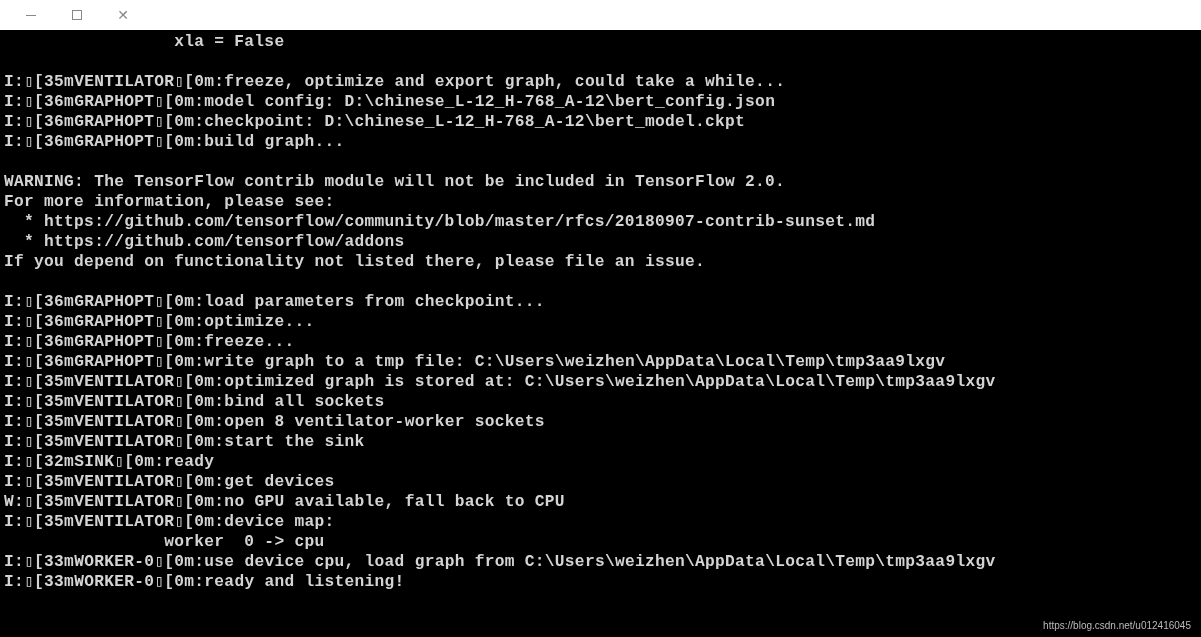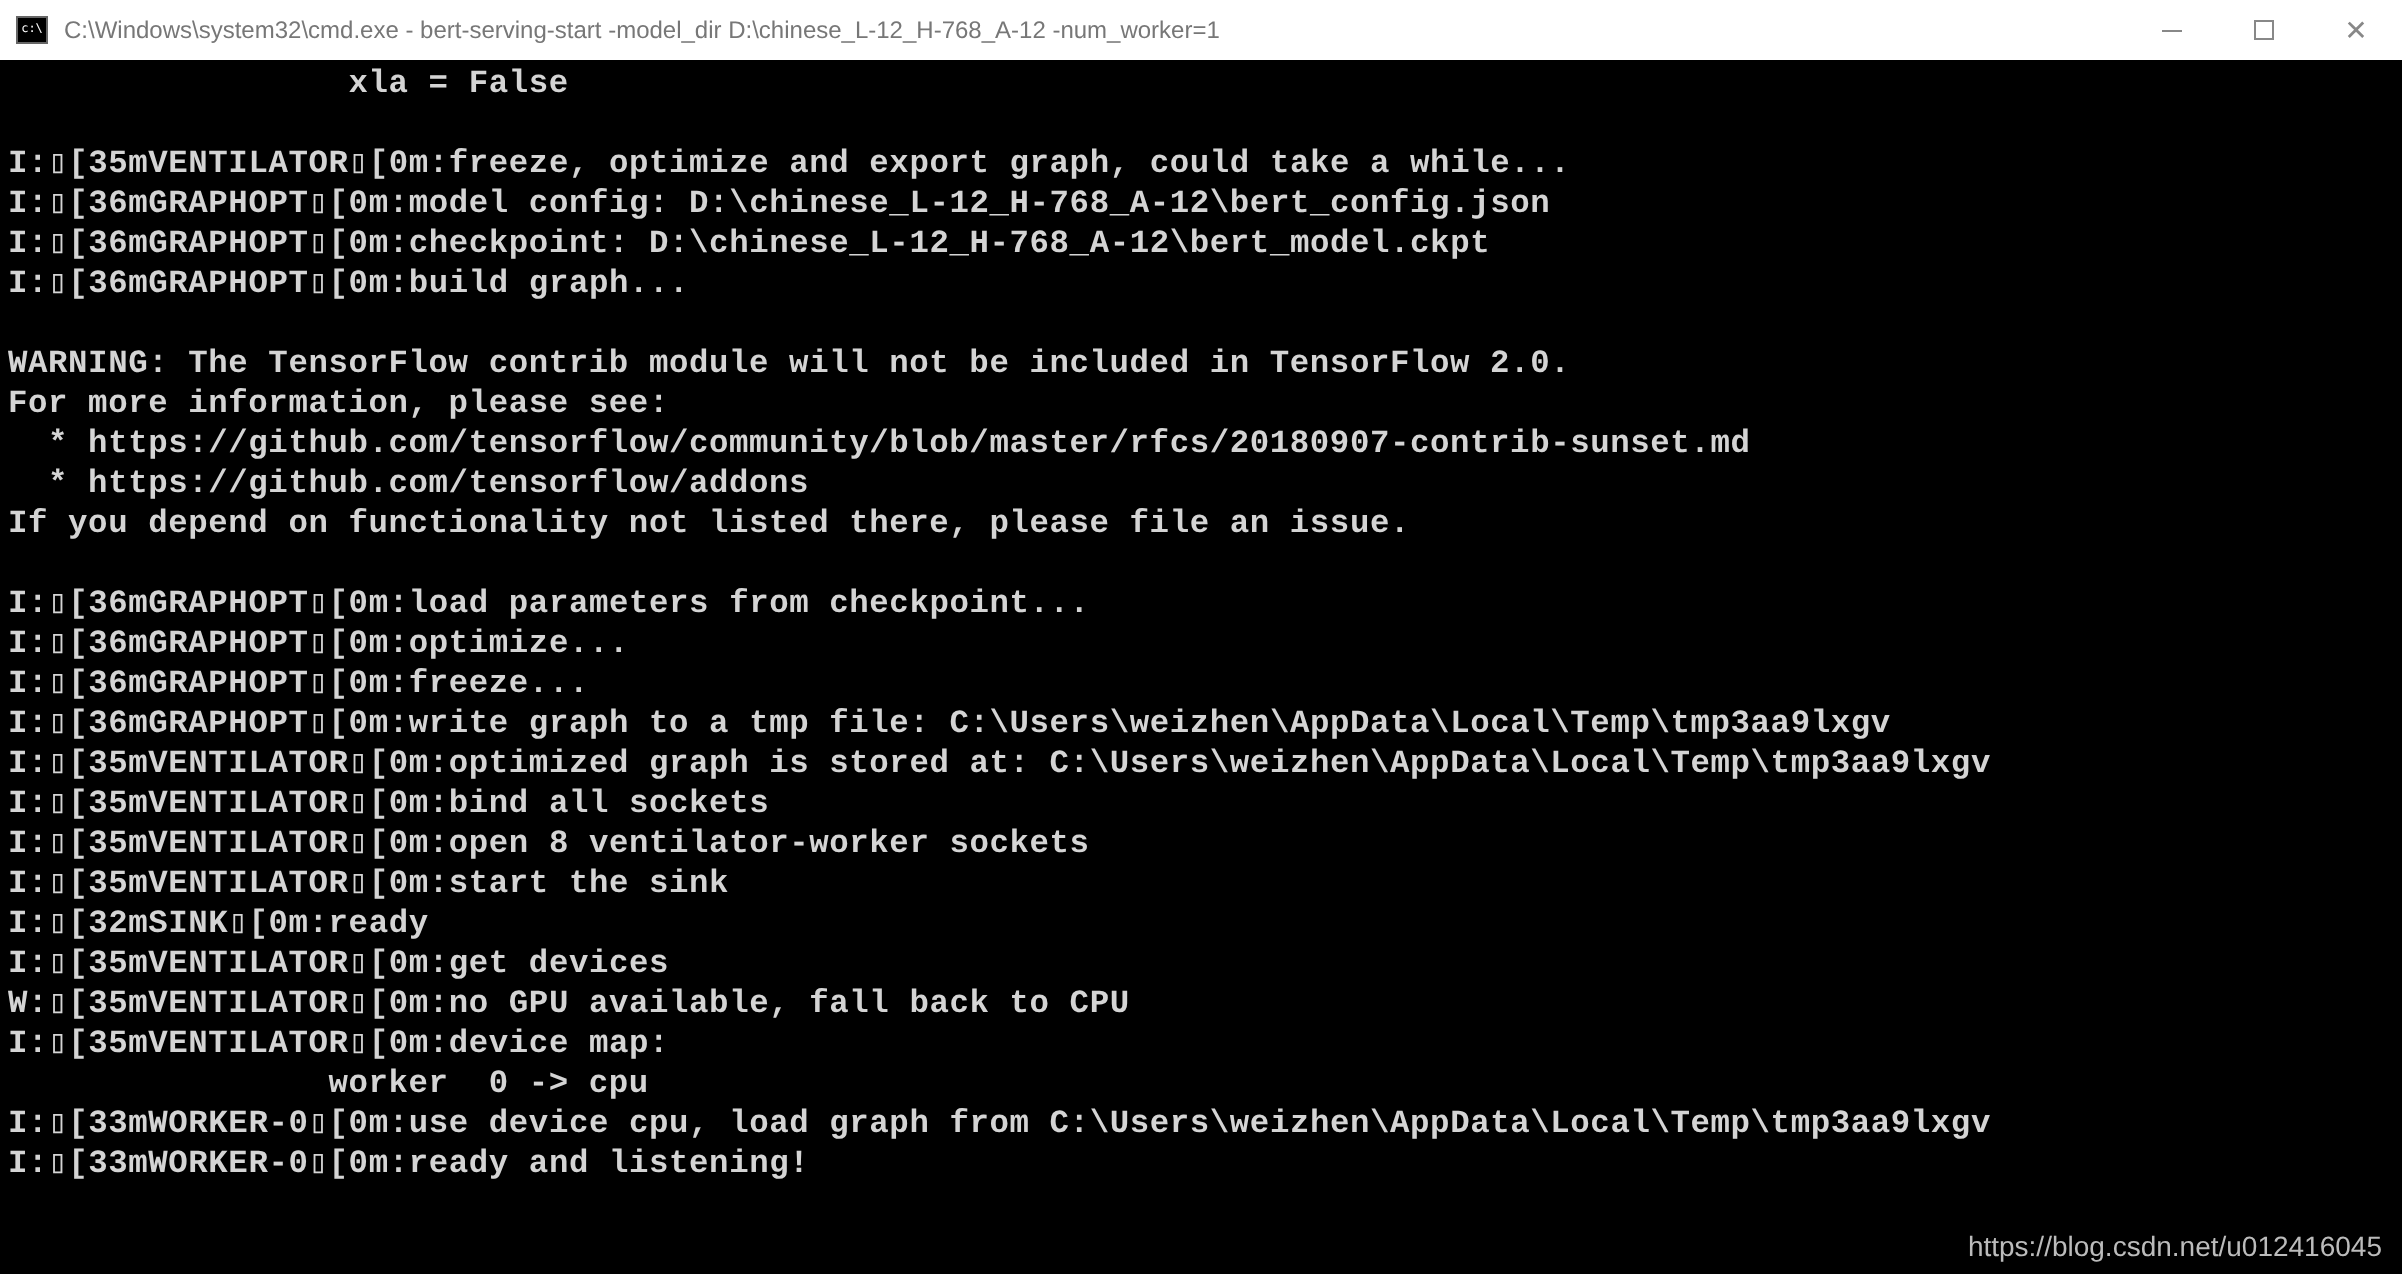--- a/index.html
+++ b/index.html
@@ -86,31 +86,27 @@
       white-space: pre;
       overflow: hidden;
       font-weight: bold;
     }
     .watermark {
       position: absolute;
       bottom: 6px;
       right: 10px;
       color: #bbb;
       font-family: "Segoe UI", sans-serif;
-      font-size: 14px;
+      font-size: 10px;
     }
   </style>
 </head>
 <body>
 
 <div class="title-bar">
-  <div class="title-left">
-    <span class="cmd-icon"></span>
-    <span>C:\Windows\system32\cmd.exe - bert-serving-start  -model_dir D:\chinese_L-12_H-768_A-12 -num_worker=1</span>
-  </div>
   <div class="window-controls">
     <div class="win-btn">
       <div class="minimize-line"></div>
     </div>
     <div class="win-btn">
       <div class="maximize-box"></div>
     </div>
     <div class="win-btn close">
       <span class="close-x">✕</span>
     </div>

